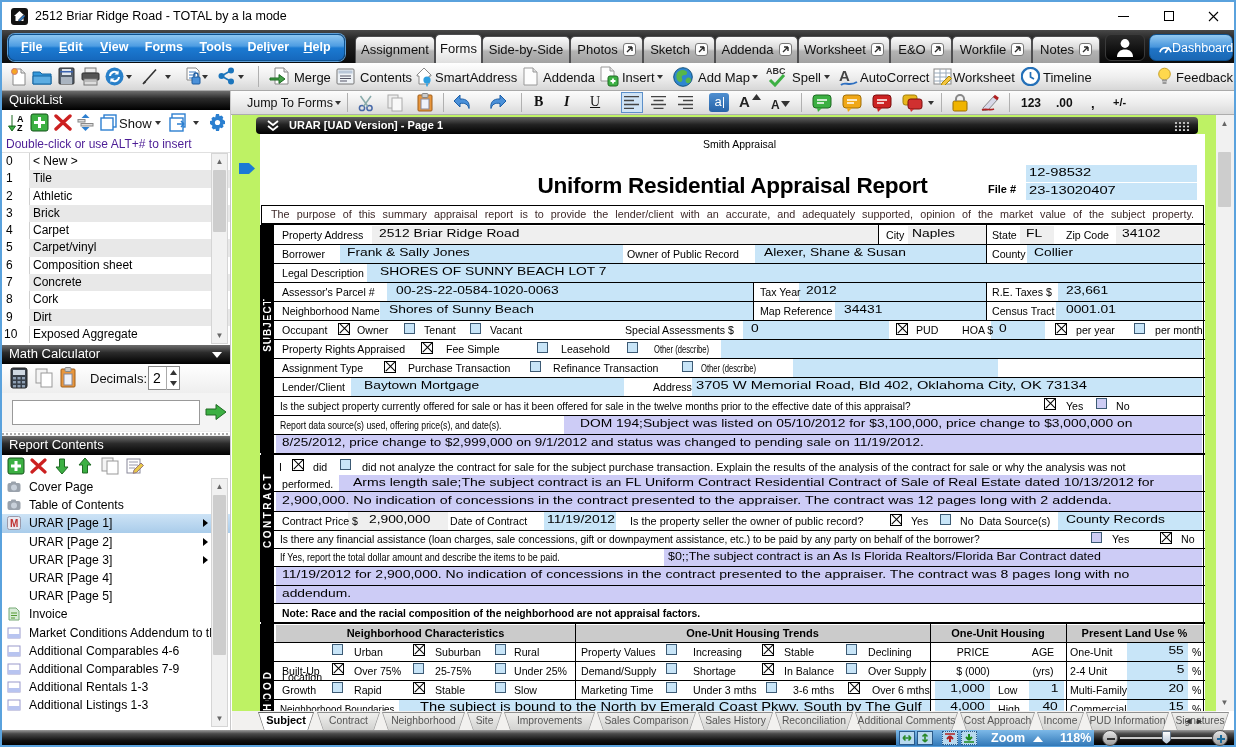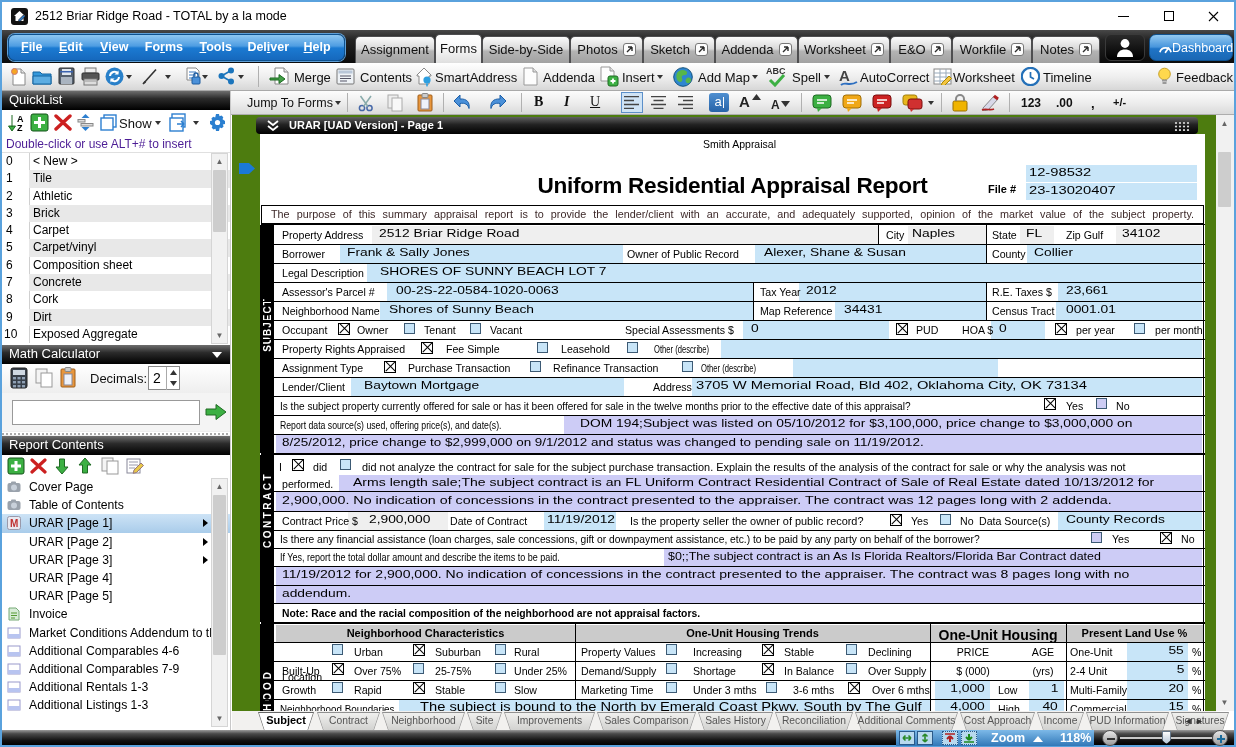--- a/index.html
+++ b/index.html
@@ -44,21 +44,21 @@
 .sbv{position:absolute;width:17px;background:#f1f1f1;border:1px solid #d5d5d5;}
 .sbth{position:absolute;left:1px;width:13px;background:#cdcdcd;border-radius:1px;}
 .sbarr{position:absolute;left:0;width:15px;height:15px;color:#666;font-size:8px;text-align:center;line-height:15px;}
 
 .trow{position:relative;height:18.2px;font-size:12.2px;line-height:18px;color:#000;}
 .trow .ic{position:absolute;left:5px;top:2px;width:14px;height:14px;}
 .trow .t{position:absolute;left:27px;top:0;white-space:nowrap;}
 .trow .arr{position:absolute;right:22px;top:5px;width:0;height:0;border-top:4px solid transparent;border-bottom:4px solid transparent;border-left:5px solid #000;}
 .trow.sel{background:linear-gradient(180deg,#cde3f6,#a9ccea);}
 
-#workspace{position:absolute;left:230px;top:113px;width:984px;height:599px;background:#4d7c0f;}
+#workspace{position:absolute;left:230px;top:113px;width:984px;height:599px;background:#bef264;}
 #vsplit{position:absolute;left:239px;top:113px;width:3px;height:599px;background:#e0dedd;border-left:1px solid #b8b8b8;}
 #formhead{position:absolute;left:24px;top:2px;width:942px;height:17px;border-radius:4px;background:linear-gradient(180deg,#606060 0%,#222 45%,#000 100%);color:#fff;font-weight:bold;font-size:11px;line-height:16px;}
 #page{position:absolute;left:28px;top:19px;width:945px;height:580px;background:#fff;overflow:hidden;}
 
 .lab{position:absolute;font-size:10.6px;color:#000;white-space:nowrap;font-family:"Liberation Sans",sans-serif;transform-origin:0 0;}
 .vv{position:absolute;font-size:11.5px;color:#000;white-space:nowrap;transform:scaleX(1.2);transform-origin:0 0;line-height:13px;}
 .vvr{transform-origin:100% 0;}
 .sm{position:absolute;font-size:10.6px;color:#000;white-space:nowrap;transform-origin:0 0;}
 .fld{position:absolute;background:#c8e5f8;}
 .lv{position:absolute;background:#cdccf6;}
@@ -687,21 +687,21 @@
       <div class="gv" style="left:760px;top:92px;width:34px;height:18px;"></div>
       <div class="gv" style="left:856px;top:92px;width:86px;height:18px;"></div>
       <div class="lab" style="left:22px;top:95px;">Property Address</div>
       <span class="vv" style="left:119px;top:93px;">2512 Briar Ridge Road</span>
       <div style="position:absolute;left:618px;top:91px;width:1px;height:19px;background:#000;"></div>
       <div class="lab" style="left:626px;top:95px;">City</div>
       <span class="vv" style="left:652px;top:93px;">Naples</span>
       <div style="position:absolute;left:726px;top:91px;width:1px;height:19px;background:#000;"></div>
       <div class="lab" style="left:732px;top:95px;">State</div>
       <span class="vv" style="left:766px;top:93px;">FL</span>
-      <div class="lab" style="left:806px;top:95px;">Zip Gulf</div>
+      <div class="lab" style="left:806px;top:95px;">Zip Code</div>
       <span class="vv" style="left:862px;top:93px;">34102</span>
 
       <div class="fld" style="left:80px;top:111px;width:283px;height:18px;"></div>
       <div class="fld" style="left:495px;top:111px;width:231px;height:18px;"></div>
       <div class="fld" style="left:767px;top:111px;width:175px;height:18px;"></div>
       <div class="lab" style="left:22px;top:114px;">Borrower</div>
       <span class="vv" style="left:87px;top:112px;">Frank &amp; Sally Jones</span>
       <div class="lab" style="left:367px;top:114px;">Owner of Public Record</div>
       <span class="vv" style="left:504px;top:112px;">Alexer, Shane &amp; Susan</span>
       <div style="position:absolute;left:726px;top:110px;width:1px;height:19px;background:#000;"></div>
@@ -839,21 +839,21 @@
       <span class="vv" style="left:22px;top:453px;">addendum.</span>
 
       <div class="lab" style="left:22px;top:473px;font-weight:bold;font-size:10.8px;transform:scaleX(0.96);">Note: Race and the racial composition of the neighborhood are not appraisal factors.</div>
 
       <div style="position:absolute;left:16px;top:491px;width:927px;height:17px;background:#cbcbcb;"></div>
       <div style="position:absolute;left:315px;top:490px;width:1px;height:90px;background:#000;"></div>
       <div style="position:absolute;left:670px;top:490px;width:1px;height:90px;background:#000;"></div>
       <div style="position:absolute;left:806px;top:490px;width:1px;height:90px;background:#000;"></div>
       <div class="lab" style="left:16px;top:493px;width:299px;text-align:center;font-weight:bold;font-size:11px;">Neighborhood Characteristics</div>
       <div class="lab" style="left:315px;top:493px;width:355px;text-align:center;font-weight:bold;font-size:11px;">One-Unit Housing Trends</div>
-      <div class="lab" style="left:670px;top:493px;width:136px;text-align:center;font-weight:bold;font-size:14px;">One-Unit Housing</div>
+      <div class="lab" style="left:670px;top:493px;width:136px;text-align:center;font-weight:bold;font-size:11px;">One-Unit Housing</div>
       <div class="lab" style="left:806px;top:493px;width:137px;text-align:center;font-weight:bold;font-size:11px;">Present Land Use %</div>
 
       <div class="lab" style="left:22px;top:512px;margin-top:25px;">Location</div>
       <div class="cb" style="left:72px;top:510px;"></div>
       <div class="lab" style="left:94px;top:512px;">Urban</div>
       <div class="cbx" style="left:153px;top:510px;"></div>
       <div class="lab" style="left:175px;top:512px;">Suburban</div>
       <div class="cb" style="left:235px;top:510px;"></div>
       <div class="lab" style="left:254px;top:512px;">Rural</div>
       <div class="lab" style="left:321px;top:512px;">Property Values</div>

